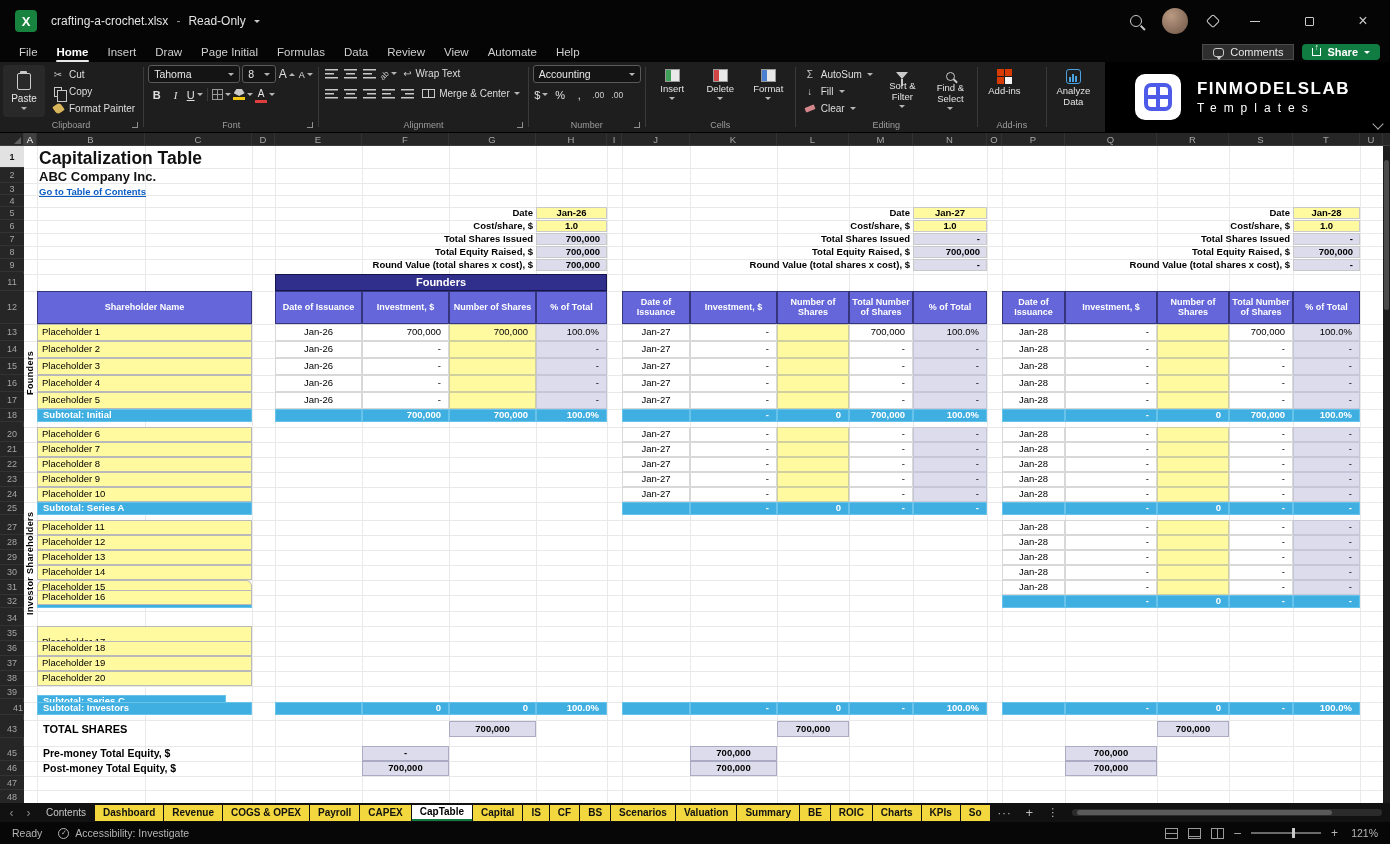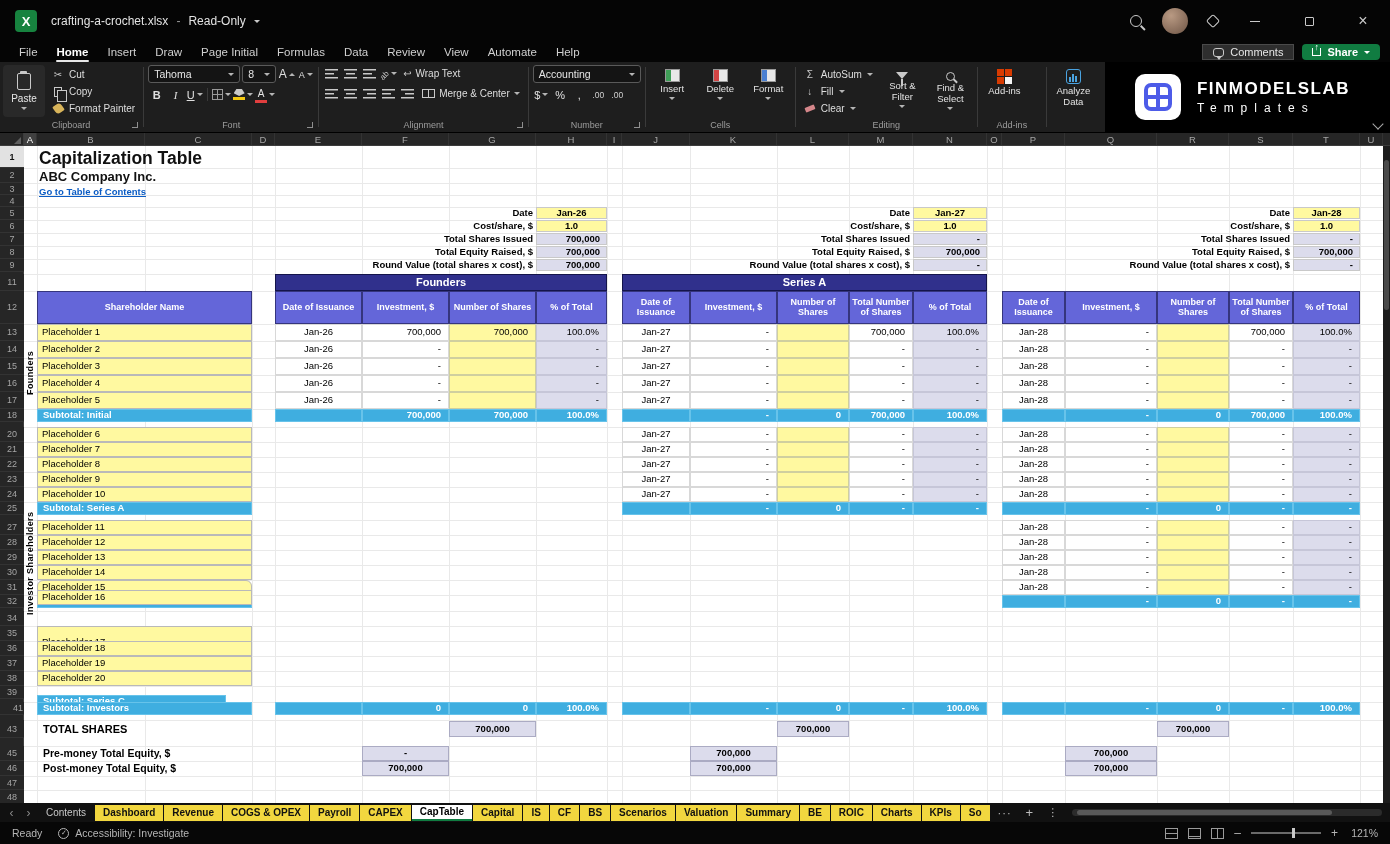--- a/index.html
+++ b/index.html
@@ -650,21 +650,20 @@
       <div class="cc sum-label" style="left: 273px; top: 61px; width: 260px; height: 13px;">Date</div>
       <div class="cc sum-val yellow" style="left: 536px; top: 61px; width: 71px; height: 12px;">Jan-26</div>
       <div class="cc sum-label" style="left: 273px; top: 74px; width: 260px; height: 13px;">Cost/share, $</div>
       <div class="cc sum-val yellow" style="left: 536px; top: 74px; width: 71px; height: 12px;">1.0</div>
       <div class="cc sum-label" style="left: 273px; top: 87px; width: 260px; height: 13px;">Total Shares Issued</div>
       <div class="cc sum-val lav" style="left: 536px; top: 87px; width: 71px; height: 12px;">700,000</div>
       <div class="cc sum-label" style="left: 273px; top: 100px; width: 260px; height: 13px;">Total Equity Raised, $</div>
       <div class="cc sum-val lav" style="left: 536px; top: 100px; width: 71px; height: 12px;">700,000</div>
       <div class="cc sum-label" style="left: 273px; top: 113px; width: 260px; height: 13px;">Round Value (total shares x cost), $</div>
       <div class="cc sum-val lav" style="left: 536px; top: 113px; width: 71px; height: 12px;">700,000</div>
-      <div class="cc sec-title" style="left: 622px; top: 128px; width: 365px; height: 17px;">Series A</div>
       <div class="cc col-hd" style="left: 622px; top: 145px; width: 68px; height: 33px;">Date of Issuance</div>
       <div class="cc col-hd" style="left: 690px; top: 145px; width: 87px; height: 33px;">Investment, $</div>
       <div class="cc col-hd" style="left: 777px; top: 145px; width: 72px; height: 33px;">Number of Shares</div>
       <div class="cc col-hd" style="left: 849px; top: 145px; width: 64px; height: 33px;">Total Number of Shares</div>
       <div class="cc col-hd" style="left: 913px; top: 145px; width: 74px; height: 33px;">% of Total</div>
       <div class="cc sum-label" style="left: 650px; top: 61px; width: 260px; height: 13px;">Date</div>
       <div class="cc sum-val yellow" style="left: 913px; top: 61px; width: 74px; height: 12px;">Jan-27</div>
       <div class="cc sum-label" style="left: 650px; top: 74px; width: 260px; height: 13px;">Cost/share, $</div>
       <div class="cc sum-val yellow" style="left: 913px; top: 74px; width: 74px; height: 12px;">1.0</div>
       <div class="cc sum-label" style="left: 650px; top: 87px; width: 260px; height: 13px;">Total Shares Issued</div>

